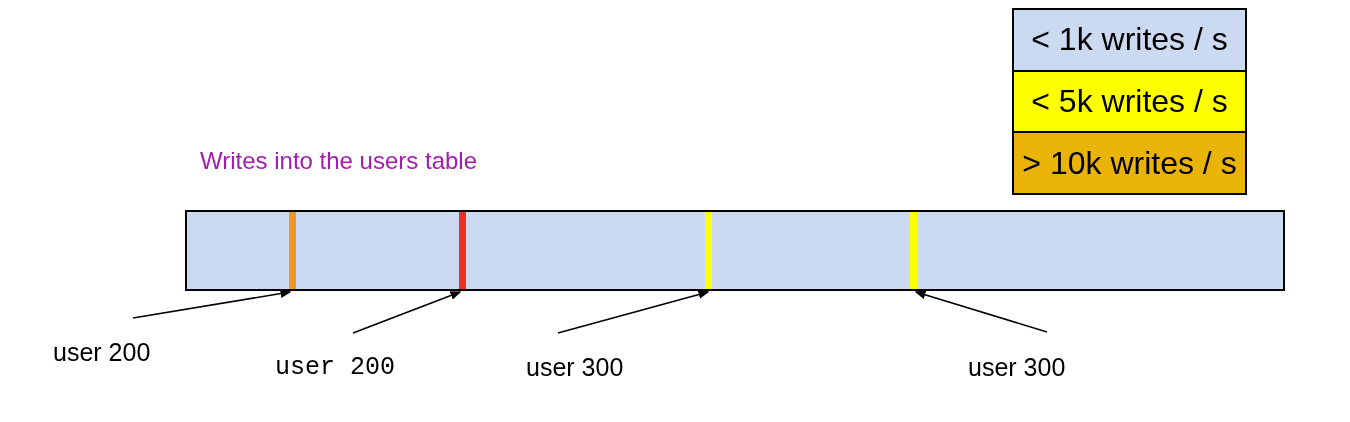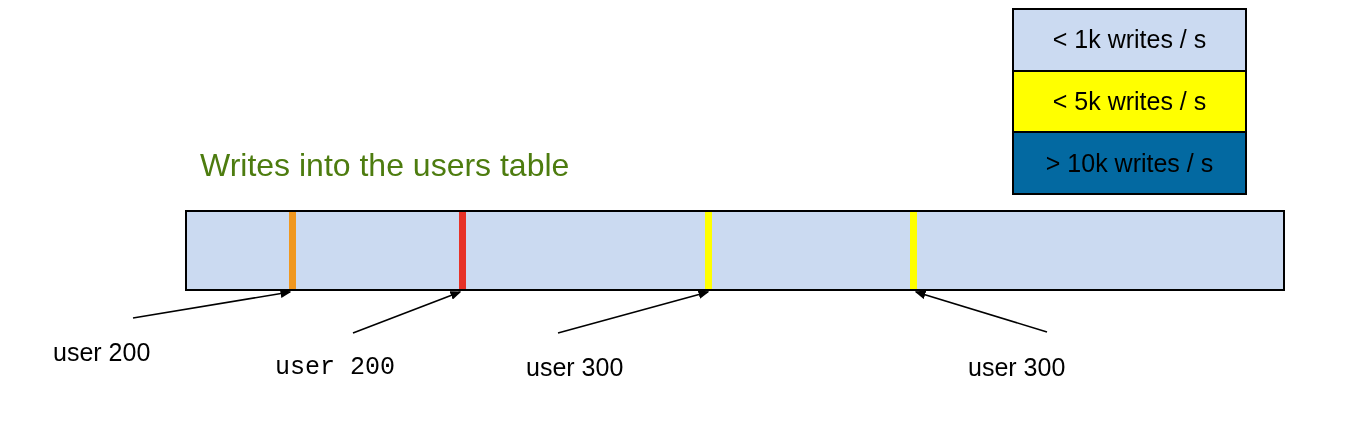--- a/index.html
+++ b/index.html
@@ -12,22 +12,22 @@
     position: relative;
     width: 1350px;
     height: 422px;
     background: #ffffff;
     overflow: hidden;
   }
   .title {
     position: absolute;
     left: 200px;
     top: 147px;
-    font-size: 32px;
-    color: #4d7c0f;
+    font-size: 24px;
+    color: #a21caf;
     white-space: nowrap;
   }
   .bar {
     position: absolute;
     border: 2px solid #000000;
     box-sizing: border-box;
   }
   .marker {
     position: absolute;
     width: 7px;
@@ -48,21 +48,21 @@
   .legend-row {
     flex: 1;
     display: flex;
     align-items: center;
     justify-content: center;
   }
   .legend-row:not(:last-child) {
     border-bottom: 2px solid #000000;
   }
   .legend-label {
-    font-size: 25px;
+    font-size: 32px;
     color: #000000;
     white-space: nowrap;
   }
   #arrows {
     position: absolute;
     left: 0;
     top: 0;
     pointer-events: none;
   }
 </style>
@@ -89,21 +89,21 @@
       <div class="user-label" style="left: 526px; top: 353px;">user 300</div>
       <div class="user-label" style="left: 968px; top: 353px;">user 300</div>
     </div>
   <div class="legend" id="legend" style="left: 1012px; top: 8px; width: 235px; height: 187px;">
       <div class="legend-row" style="background: rgb(203, 218, 241);">
         <span class="legend-label">&lt; 1k writes / s</span>
       </div>
       <div class="legend-row" style="background: rgb(255, 255, 0); text-align: right;">
         <span class="legend-label">&lt; 5k writes / s</span>
       </div>
-      <div class="legend-row" style="background: #0369a1;">
+      <div class="legend-row" style="background: #eab308;">
         <span class="legend-label">&gt; 10k writes / s</span>
       </div>
     </div>
 <div class="marker" style="left: 288.5px; top: 212px; height: 77px; background: rgb(240, 151, 31);"></div>
     <div class="marker" style="left: 458.5px; top: 212px; height: 77px; background: rgb(231, 49, 39);"></div>
     <div class="marker" style="left: 704.5px; top: 212px; height: 77px; background: rgb(255, 255, 0);"></div>
     <div class="marker" style="left: 909.5px; top: 212px; height: 77px; background: rgb(255, 255, 0);"></div>
   </div>
 
 </body></html>

